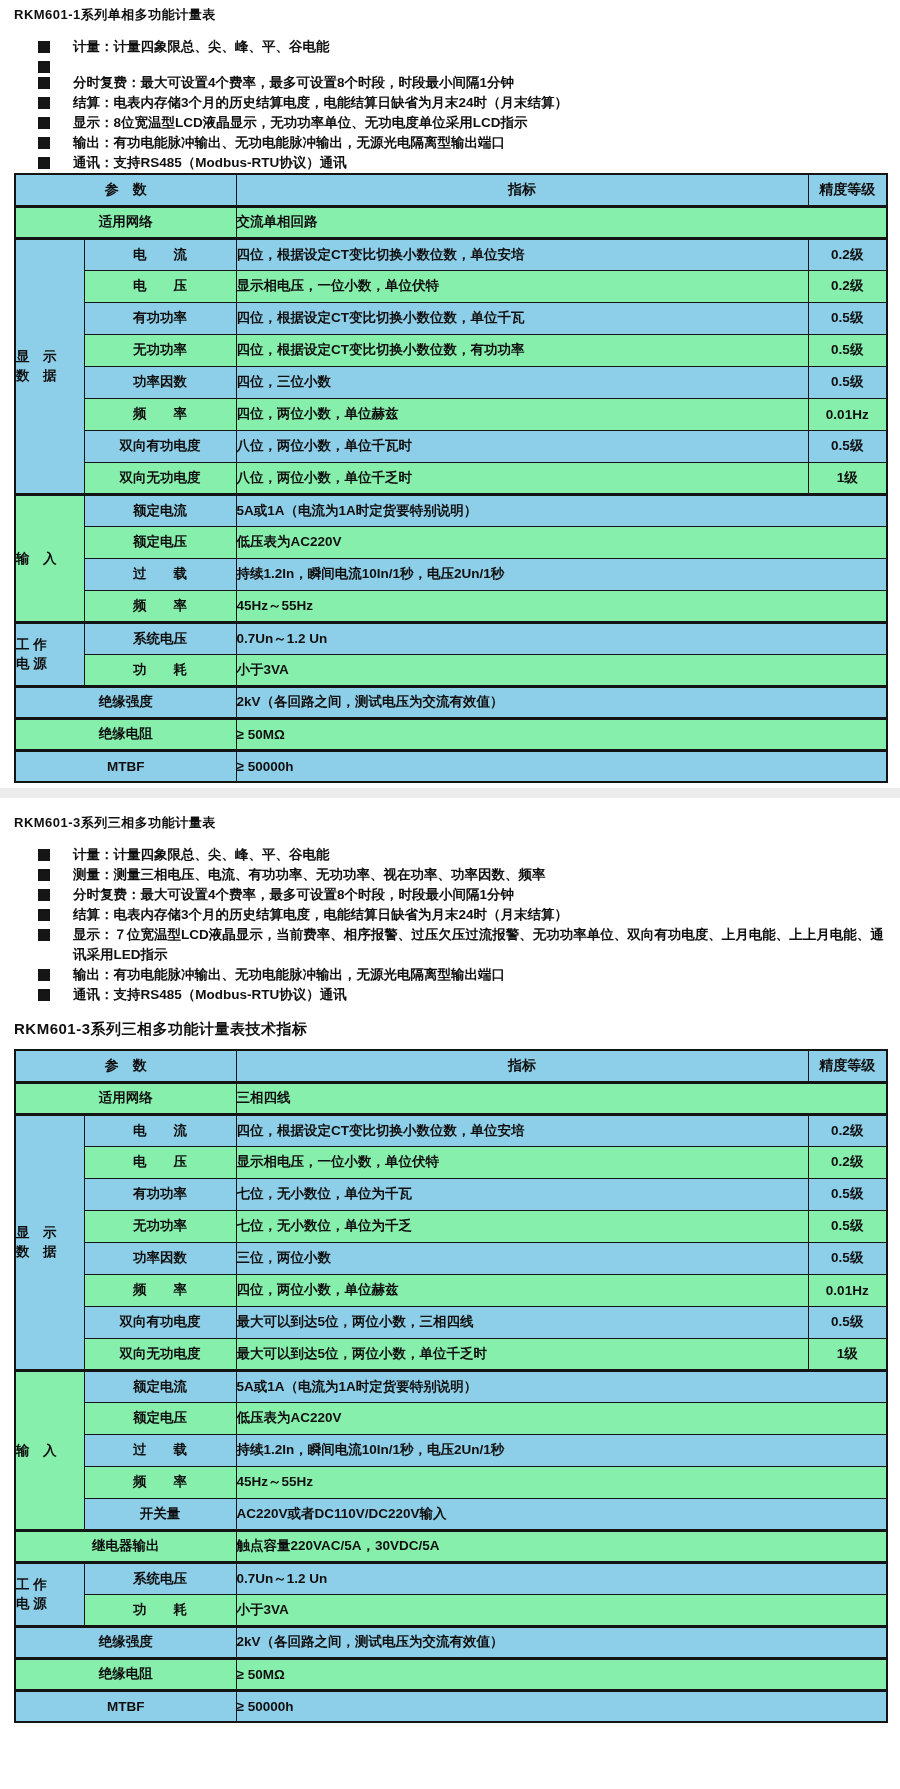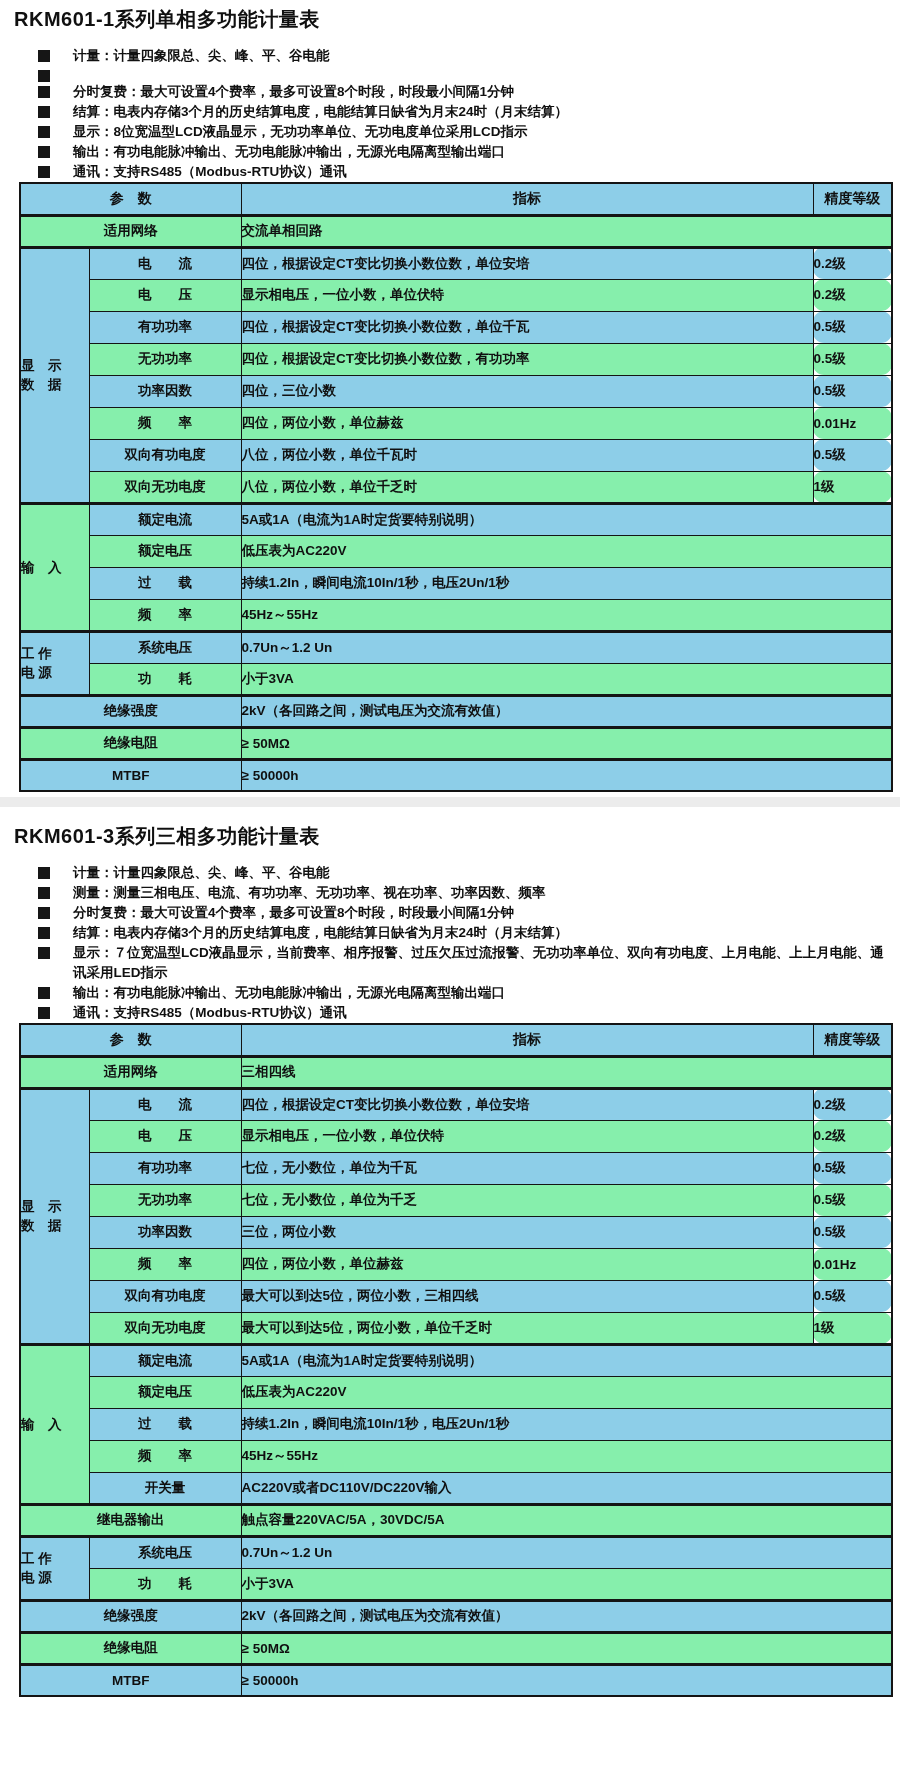--- a/index.html
+++ b/index.html
@@ -5,36 +5,36 @@
   :root{
     --blue:#8DCEE8;
     --border:#141414;
     --text:#101010;
   }
   *{box-sizing:border-box;}
   html,body{margin:0;padding:0;background:#fff;}
   body{font-family:"Liberation Sans","DejaVu Sans",sans-serif;color:var(--text);}
   .page{width:900px;height:1789px;overflow:hidden;background:#fff;padding:6px 13px 0 14px;}
 
-  h1.doc-title{font-size:20px;font-weight:800;margin:0 0 13px 0;letter-spacing:.5px;}
+  h1.doc-title{font-size:13px;font-weight:800;margin:0 0 13px 0;letter-spacing:.5px;}
   h2.specs-title{font-size:15px;font-weight:800;margin:15px 0 10px 0;letter-spacing:.5px;}
 
   ul.features{list-style:none;margin:0 0 0 24px;padding:0;}
   ul.features li{display:flex;gap:23px;font-size:13.5px;font-weight:700;line-height:20px;}
   ul.features .sq{flex:none;width:12px;height:12px;background:#161616;margin-top:4px;}
   ul.features .ftext{max-width:820px;}
 
-  table.spec-table{border-collapse:collapse;table-layout:fixed;width:872px;border:2.5px solid var(--border);margin-left:5px;}
+  table.spec-table{border-collapse:collapse;table-layout:fixed;width:872px;border:2.5px solid var(--border);}
   table.spec-table tr{height:32px;}
   table.spec-table th,table.spec-table td{border:1.5px solid var(--border);padding:0;font-size:13.5px;overflow:hidden;}
   table.spec-table thead th{background:var(--blue);font-weight:800;font-size:14px;text-align:center;border-bottom:3px solid var(--border);}
   td.group{white-space:pre-line;text-align:left;font-weight:700;line-height:19px;}
   td.param{text-align:center;font-weight:700;}
   td.spec{text-align:left;padding-left:14px;font-weight:600;}
-  td.grade{text-align:left;font-weight:600;border-radius:11px;}
+  td.grade{text-align:center;font-weight:600;}
   td.grade.strong{font-weight:800;}
   .bg-blue{background:var(--blue);}
   .bg-white{background:#86efac;}
   tr.section-start td{border-top:3px solid var(--border);}
 
   .scan-strip{width:900px;height:10px;background:#ececec;margin:5px 0 0 -14px;}
   .section-2{margin-top:16px;}
 </style>
 </head>
 <body>
@@ -204,20 +204,21 @@
         </li>
         <li>
           <span class="sq"></span>
           <span class="ftext">输出：有功电能脉冲输出、无功电能脉冲输出，无源光电隔离型输出端口</span>
         </li>
         <li>
           <span class="sq"></span>
           <span class="ftext">通讯：支持RS485（Modbus-RTU协议）通讯</span>
         </li>
       </ul>
+    <h2 class="specs-title">RKM601-3系列三相多功能计量表技术指标</h2>
     <div>
         <table class="spec-table">
           <colgroup>
             <col style="width: 69px;">
             <col style="width: 152px;">
             <col style="width: 572px;">
             <col style="width: 79px;">
           </colgroup>
           <thead>
             <tr>

